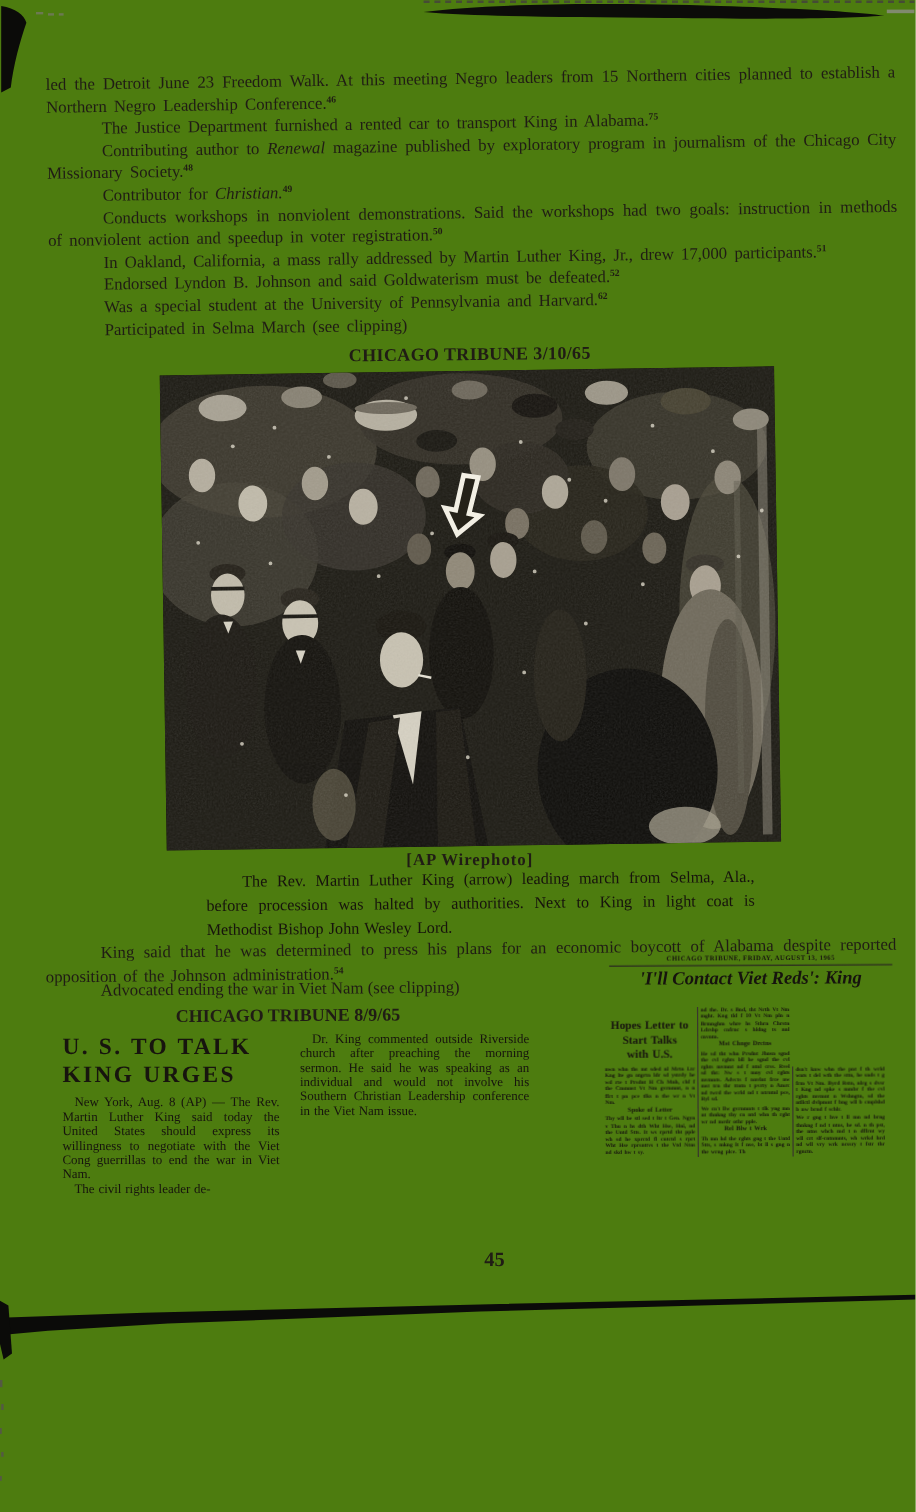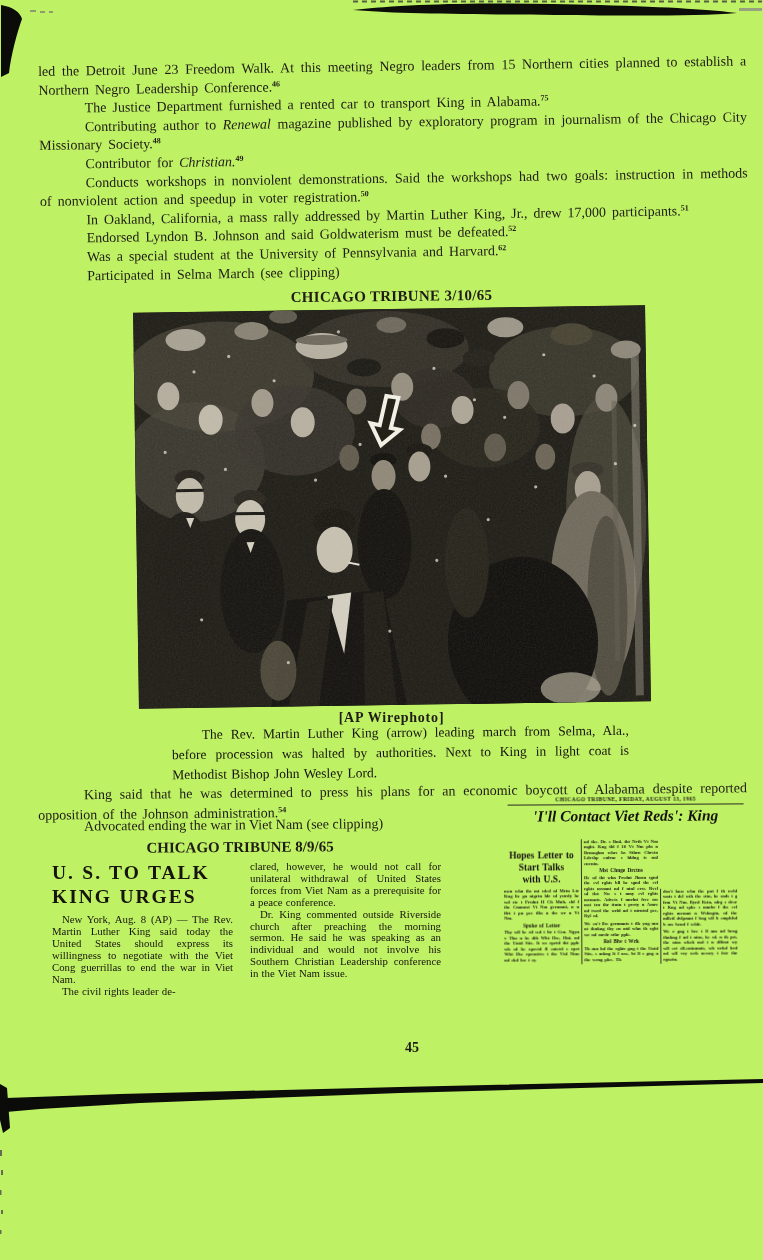--- a/index.html
+++ b/index.html
@@ -1,17 +1,17 @@
 <!DOCTYPE html>
 <html><head>
 <meta charset="utf-8">
 <style>
   html,body{margin:0;padding:0;}
   body{width:763px;height:1260px;background:#f8f6f1;font-family:"Liberation Serif","DejaVu Serif",serif;color:#201c15;}
-  .page{position:relative;width:763px;height:1260px;overflow:hidden;background:#bef264;}
+  .page{position:relative;width:763px;height:1260px;overflow:hidden;background:#4d7c0f;}
   .marks{position:absolute;left:0;pointer-events:none;}
   .body-text{position:absolute;left:38px;top:63px;width:708px;font-size:14px;line-height:18.6px;text-align:justify;word-spacing:2.5px;transform:rotate(-0.85deg);transform-origin:0 0;}
   .body-text p{margin:0;}
   .body-text p.ind{text-indent:46px;}
   sup.fn{font-size:8px;font-weight:bold;line-height:0;position:relative;top:-5px;vertical-align:baseline;}
   .heading-1{position:absolute;left:135px;top:288px;width:513px;text-align:center;font-weight:bold;font-size:15px;letter-spacing:.3px;transform:rotate(-.6deg);}
   .photo{position:absolute;left:136px;top:309px;width:512px;height:396px;transform:rotate(-.85deg);transform-origin:50% 50%;background:#17150f;}
   .credit{position:absolute;left:135px;top:710px;width:513px;text-align:center;font-size:14px;font-weight:bold;letter-spacing:.8px;}
   .caption{position:absolute;left:172px;top:723px;width:457px;font-size:13.5px;line-height:20px;text-align:justify;text-indent:30px;word-spacing:1px;transform:rotate(-.55deg);color:#17130d;}
   .after1{position:absolute;left:38px;top:782px;width:709px;font-size:14px;line-height:19.5px;text-align:justify;text-indent:46px;word-spacing:2px;transform:rotate(-.6deg);margin:0;}
@@ -27,21 +27,21 @@
   .col2{left:198px;top:3px;width:191px;}
   .clipping{position:absolute;left:502px;top:796px;width:248px;transform:rotate(-.3deg);color:#16130e;}
   .masthead{font-size:5.6px;font-weight:bold;text-align:center;letter-spacing:.4px;border-bottom:1px solid #2a2721;padding-bottom:1.5px;margin:0 6px;white-space:nowrap;overflow:hidden;filter:blur(.3px);}
   .clip-headline{font-size:15.5px;font-weight:bold;font-style:italic;text-align:center;margin-top:2px;white-space:nowrap;}
   .clip-cols{display:flex;margin-top:14px;align-items:flex-end;}
   .clip-col{width:79px;font-size:4.6px;line-height:5.5px;text-align:justify;font-weight:bold;word-spacing:.8px;padding:0 2px;box-sizing:border-box;}
   .clip-col + .clip-col{border-left:1px solid #3a362e;}
   .clip-col p{margin:0 0 2px;filter:blur(.32px);}
   .clip-sub{font-size:9.5px;line-height:12px;font-weight:bold;text-align:center;margin:2px 0 3px;filter:blur(.15px);}
   .clip-minisub{font-size:5.4px;font-weight:bold;text-align:center;margin:2px 0 1px;filter:blur(.25px);}
-  .page-number{position:absolute;left:362px;top:1040px;width:100px;text-align:center;font-size:14px;font-weight:bold;}
+  .page-number{position:absolute;left:362px;top:1040px;width:100px;text-align:center;font-size:17px;font-weight:bold;}
 </style>
 </head>
 <body>
 
 <div class="page">
 
   <svg class="marks" style="top:0;" width="763" height="80" viewBox="0 0 763 80">
     <path d="M1,5 C13,7 20,12 22,19 C17,33 11,55 9,73 L1,77 Z" fill="#0b0b09"></path>
     <g fill="#7a786f" opacity=".7">
       <rect x="30" y="10" width="6" height="2"></rect>
@@ -189,21 +189,20 @@
       <div class="headline">
         <div>U. S. TO TALK</div>
         <div>KING URGES</div>
       </div>
       <div class="colbody">
         <p class="i">New York, Aug. 8 (AP) — The Rev. Martin Luther King said today the United States should express its willingness to negotiate with the Viet Cong guerrillas to end the war in Viet Nam.</p>
         <p class="i">The civil rights leader de-</p>
       </div>
     </div>
     <div class="col col2">
-      <p>clared, however, he would not call for unilateral withdrawal of United States forces from Viet Nam as a prerequisite for a peace conference.</p>
       <p class="i">Dr. King commented outside Riverside church after preaching the morning sermon. He said he was speaking as an individual and would not involve his Southern Christian Leadership conference in the Viet Nam issue.</p>
     </div>
   </div>
 
   <div class="clipping">
     <div class="masthead">CHICAGO TRIBUNE, FRIDAY, AUGUST 13, 1965</div>
     <div class="clip-headline">'I'll Contact Viet Reds': King</div>
     <div class="clip-cols">
       <div class="clip-col">
         <div class="clip-sub">

